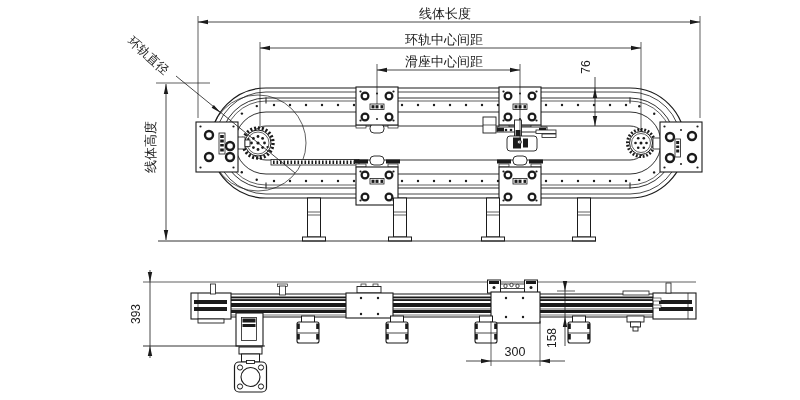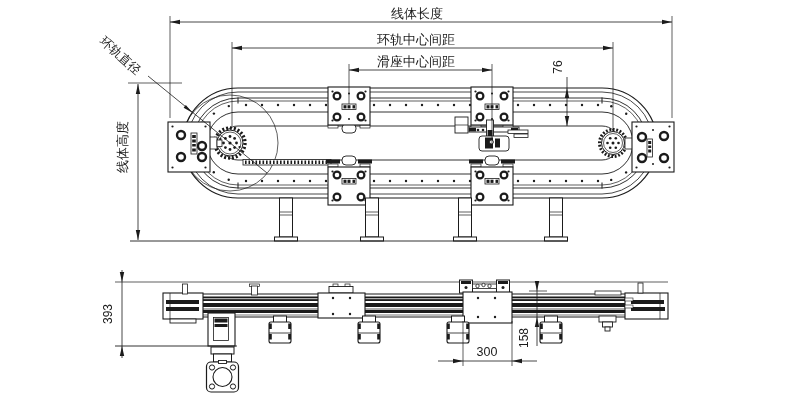--- a/index.html
+++ b/index.html
@@ -1,16 +1,16 @@
 <!DOCTYPE html>
 <html><head>
 <meta charset="utf-8">
 <style>
   html,body{margin:0;padding:0;background:#fff;}
-  .stage{position:relative;width:732px;height:400px;background:#ffffff;overflow:hidden;}
+  .stage{position:relative;width:732px;height:400px;background:#ffffff;overflow:hidden;padding-left:28px;}
   svg{display:block;}
   .ln{stroke:#1b1b1b;fill:none;}
   .wf{fill:#ffffff;stroke:#1b1b1b;}
   .bk{fill:#1b1b1b;stroke:none;}
   .txt{font-family:"Liberation Sans","DejaVu Sans",sans-serif;fill:#1b1b1b;}
 </style>
 </head>
 <body>
 
 <div class="stage">

